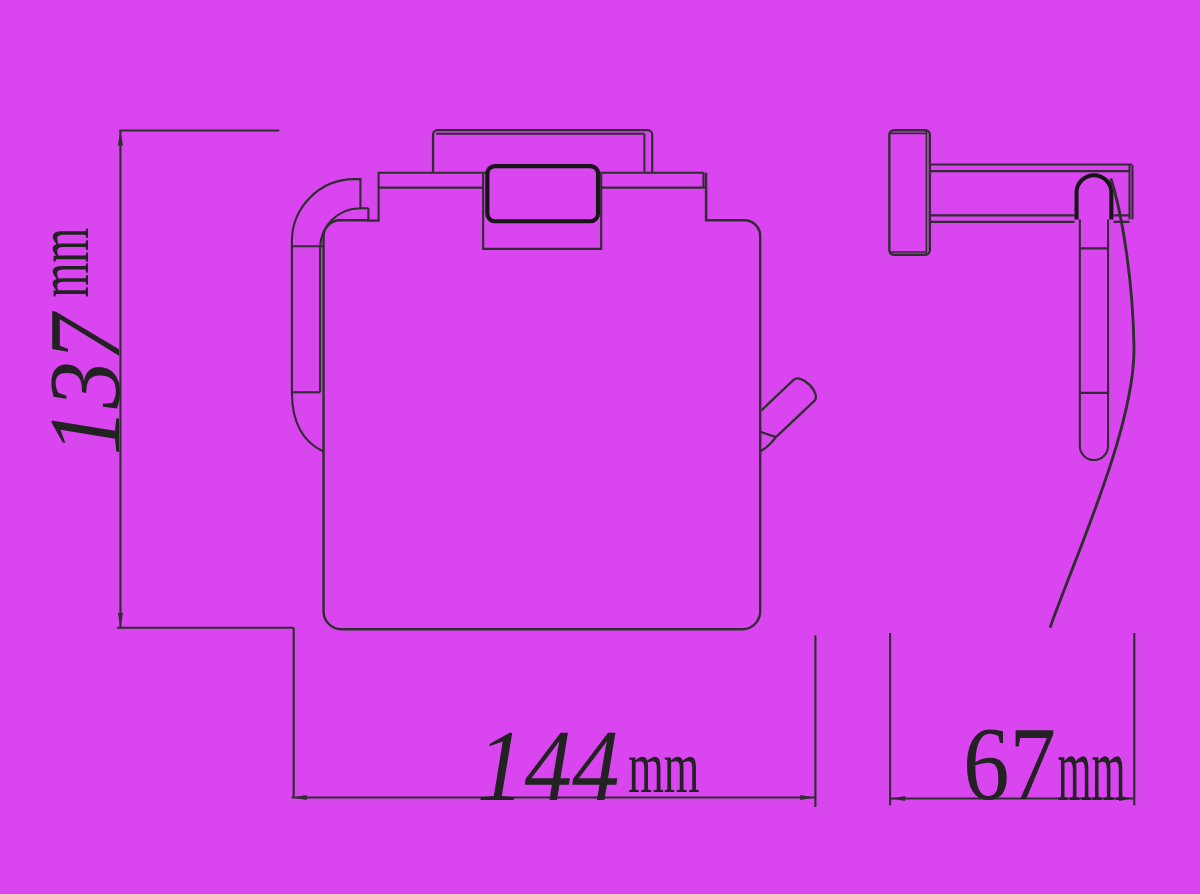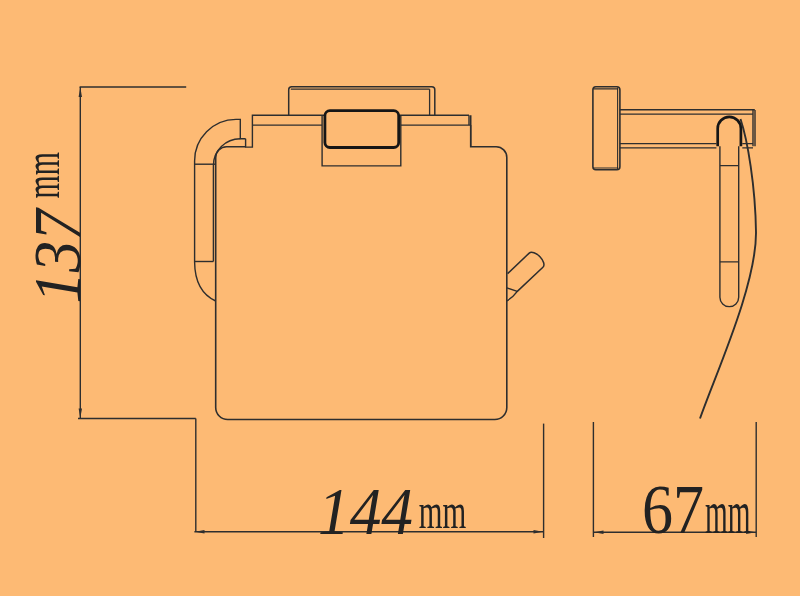--- a/index.html
+++ b/index.html
@@ -1,16 +1,16 @@
 <!DOCTYPE html>
 <html><head>
 <meta charset="utf-8">
 <style>
   html,body{margin:0;padding:0;background:#ffffff;}
-  .page{position:relative;width:800px;height:596px;background:#fdba74;overflow:hidden;
+  .page{position:relative;width:800px;height:596px;background:#d946ef;overflow:hidden;
         font-family:"Liberation Serif", serif;}
   svg{position:absolute;left:0;top:0;}
 </style>
 </head>
 <body>
 <div class="page">
 <svg width="800" height="596" viewBox="0 0 800 596">
   <g fill="none" stroke="#2e2e2e" stroke-width="1.4">
 
     <path d="M79.6,87 H186.2"></path>

